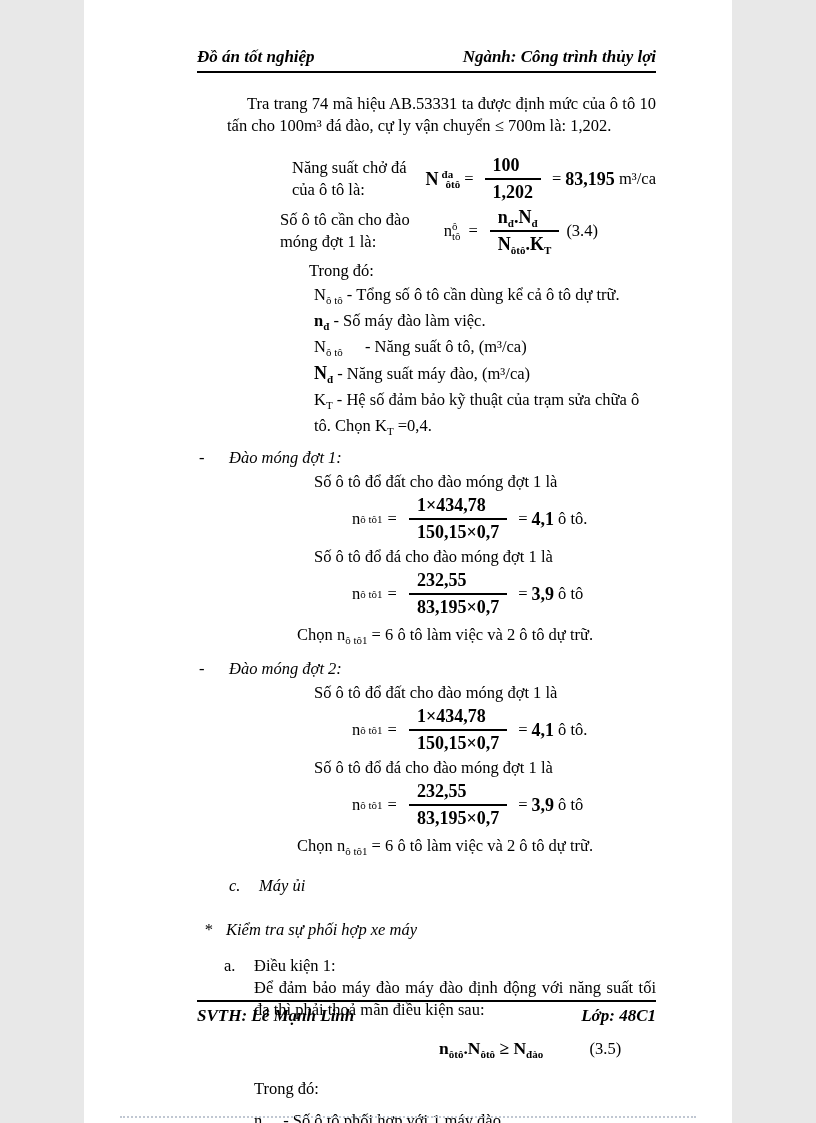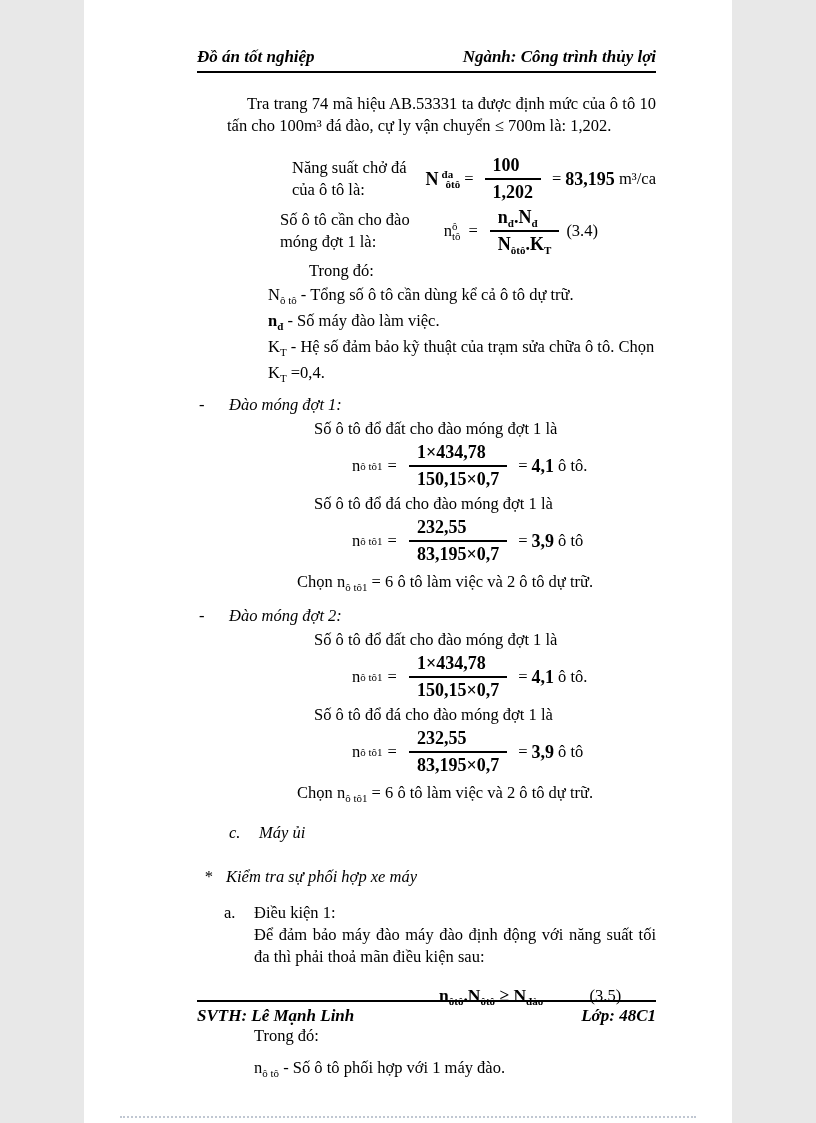--- a/index.html
+++ b/index.html
@@ -33,21 +33,21 @@
   .f1{margin-left:95px;margin-top:6px;}
   .f2{margin-left:83px;margin-top:2px;}
   .frac{display:inline-block;vertical-align:middle;text-align:left;margin:0 7px;}
   .frac .num{display:block;border-bottom:2px solid #000;padding:0 8px 1px;font-weight:bold;font-size:18px;line-height:23px;}
   .frac .den{display:block;padding:1px 8px 0;font-weight:bold;font-size:18px;line-height:23px;}
   .bold{font-weight:bold;}
   .big{font-size:18px;}
   .eqnum{margin-left:auto;margin-right:58px;}
   
   .where-title{margin-left:112px;margin-top:4px;}
-  .def-row{margin-left:71px;line-height:26px;}
+  .def-row{margin-left:117px;line-height:26px;}
   .def-row .term{white-space:nowrap;}
   .def-gap{display:inline-block;width:14px;}
   
   .dash-head{display:flex;margin-top:8px;font-style:italic;}
   .dash-head .dash{width:30px;margin-left:2px;}
   .sec-line{margin-left:117px;margin-top:2px;}
   .sec-frac{margin-left:155px;margin-top:1px;margin-bottom:1px;}
   .chon-line{margin-left:100px;margin-top:3px;line-height:26px;}
   
   .c-head{display:flex;margin-top:16px;font-style:italic;margin-left:32px;}
@@ -109,20 +109,29 @@
     <div class="where-title">Trong đó:</div>
     <div class="def-row">
       <span class="term"><span>N</span><sub>ô tô</sub></span>
       <span>- Tổng số ô tô cần dùng kể cả ô tô dự trữ.</span>
     </div>
     <div class="def-row">
       <span class="term bold"><span>n</span><sub>đ</sub></span>
       <span>- Số máy đào làm việc.</span>
     </div>
     <div class="def-row">
+      <span class="term"><span>N</span><sub>ô tô</sub></span>
+      <span class="def-gap"></span>
+      <span>- Năng suất ô tô, (m³/ca)</span>
+    </div>
+    <div class="def-row">
+      <span class="term bold big"><span>N</span><sub>đ</sub></span>
+      <span>- Năng suất máy đào, (m³/ca)</span>
+    </div>
+    <div class="def-row">
       <span class="term"><span>K</span><sub>T</sub></span>
       <span><span>- Hệ số đảm bảo kỹ thuật của trạm sửa chữa ô tô. Chọn K</span><sub>T</sub><span> =0,4.</span></span>
     </div>
 
     <div class="dash-head">
       <span class="dash">-</span>
       <span>Đào móng đợt 1:</span>
     </div>
     <div class="sec-line">Số ô tô đổ đất cho đào móng đợt 1 là</div>
     <div class="formula-row sec-frac">

